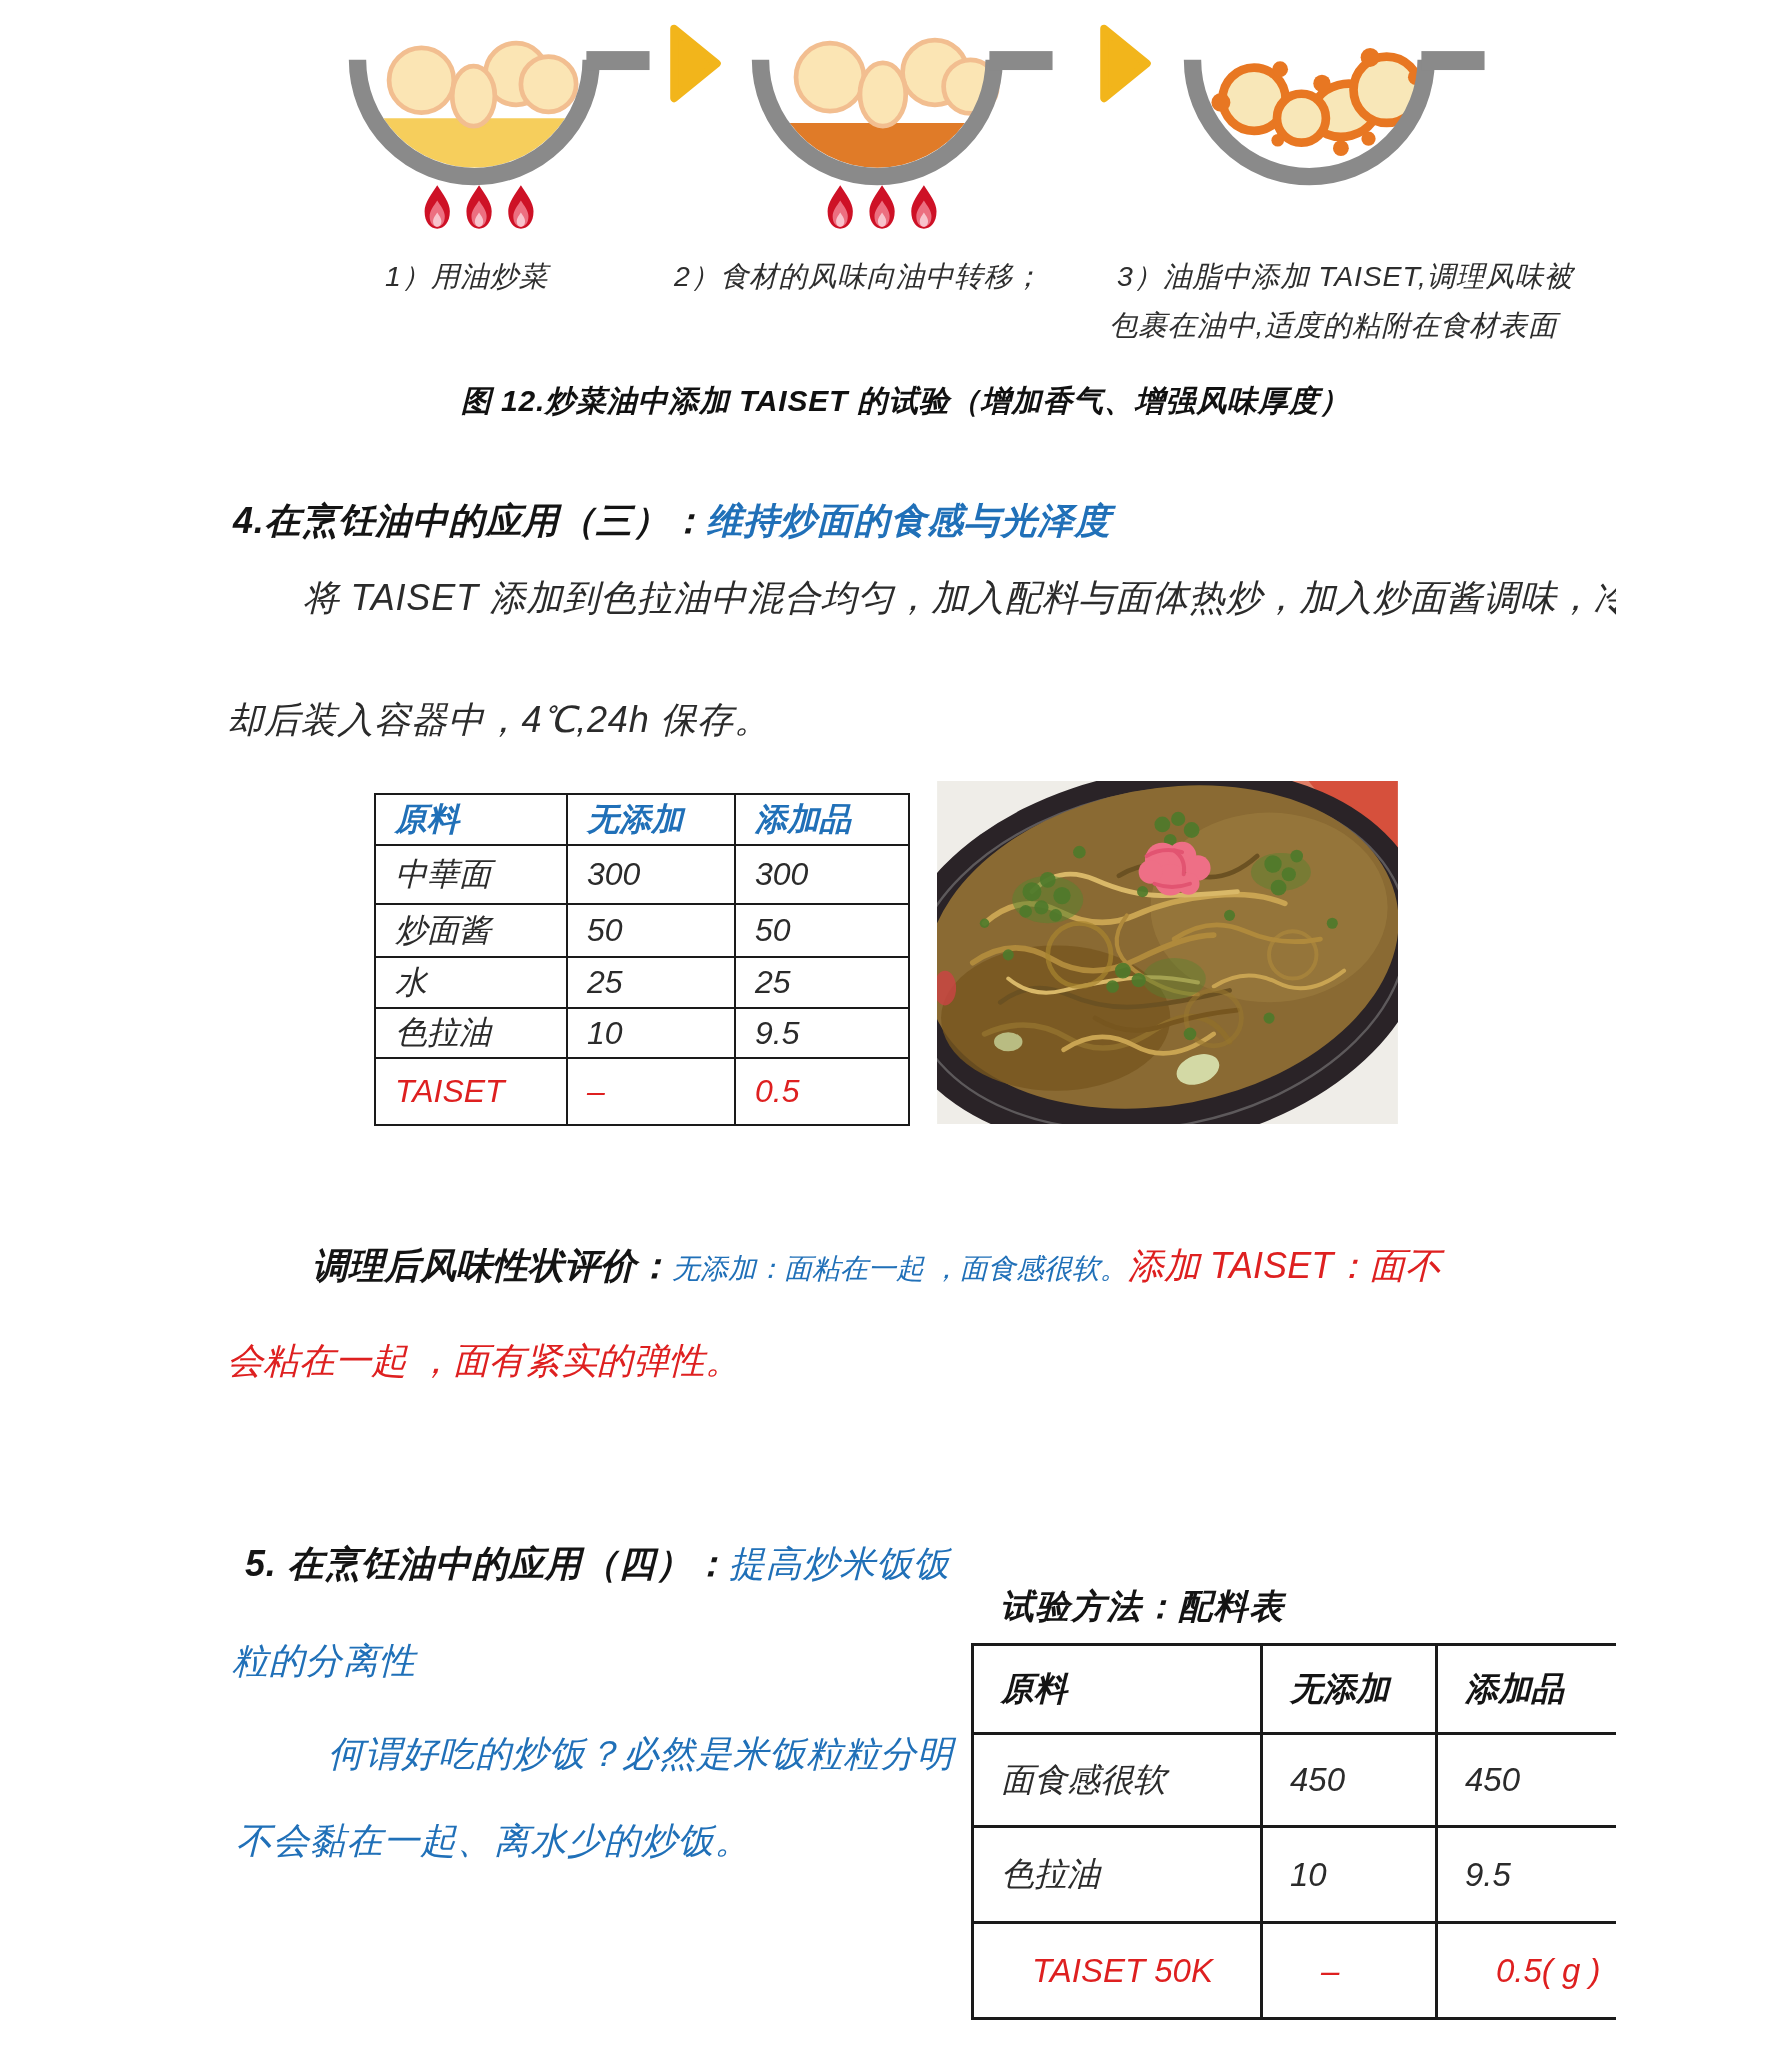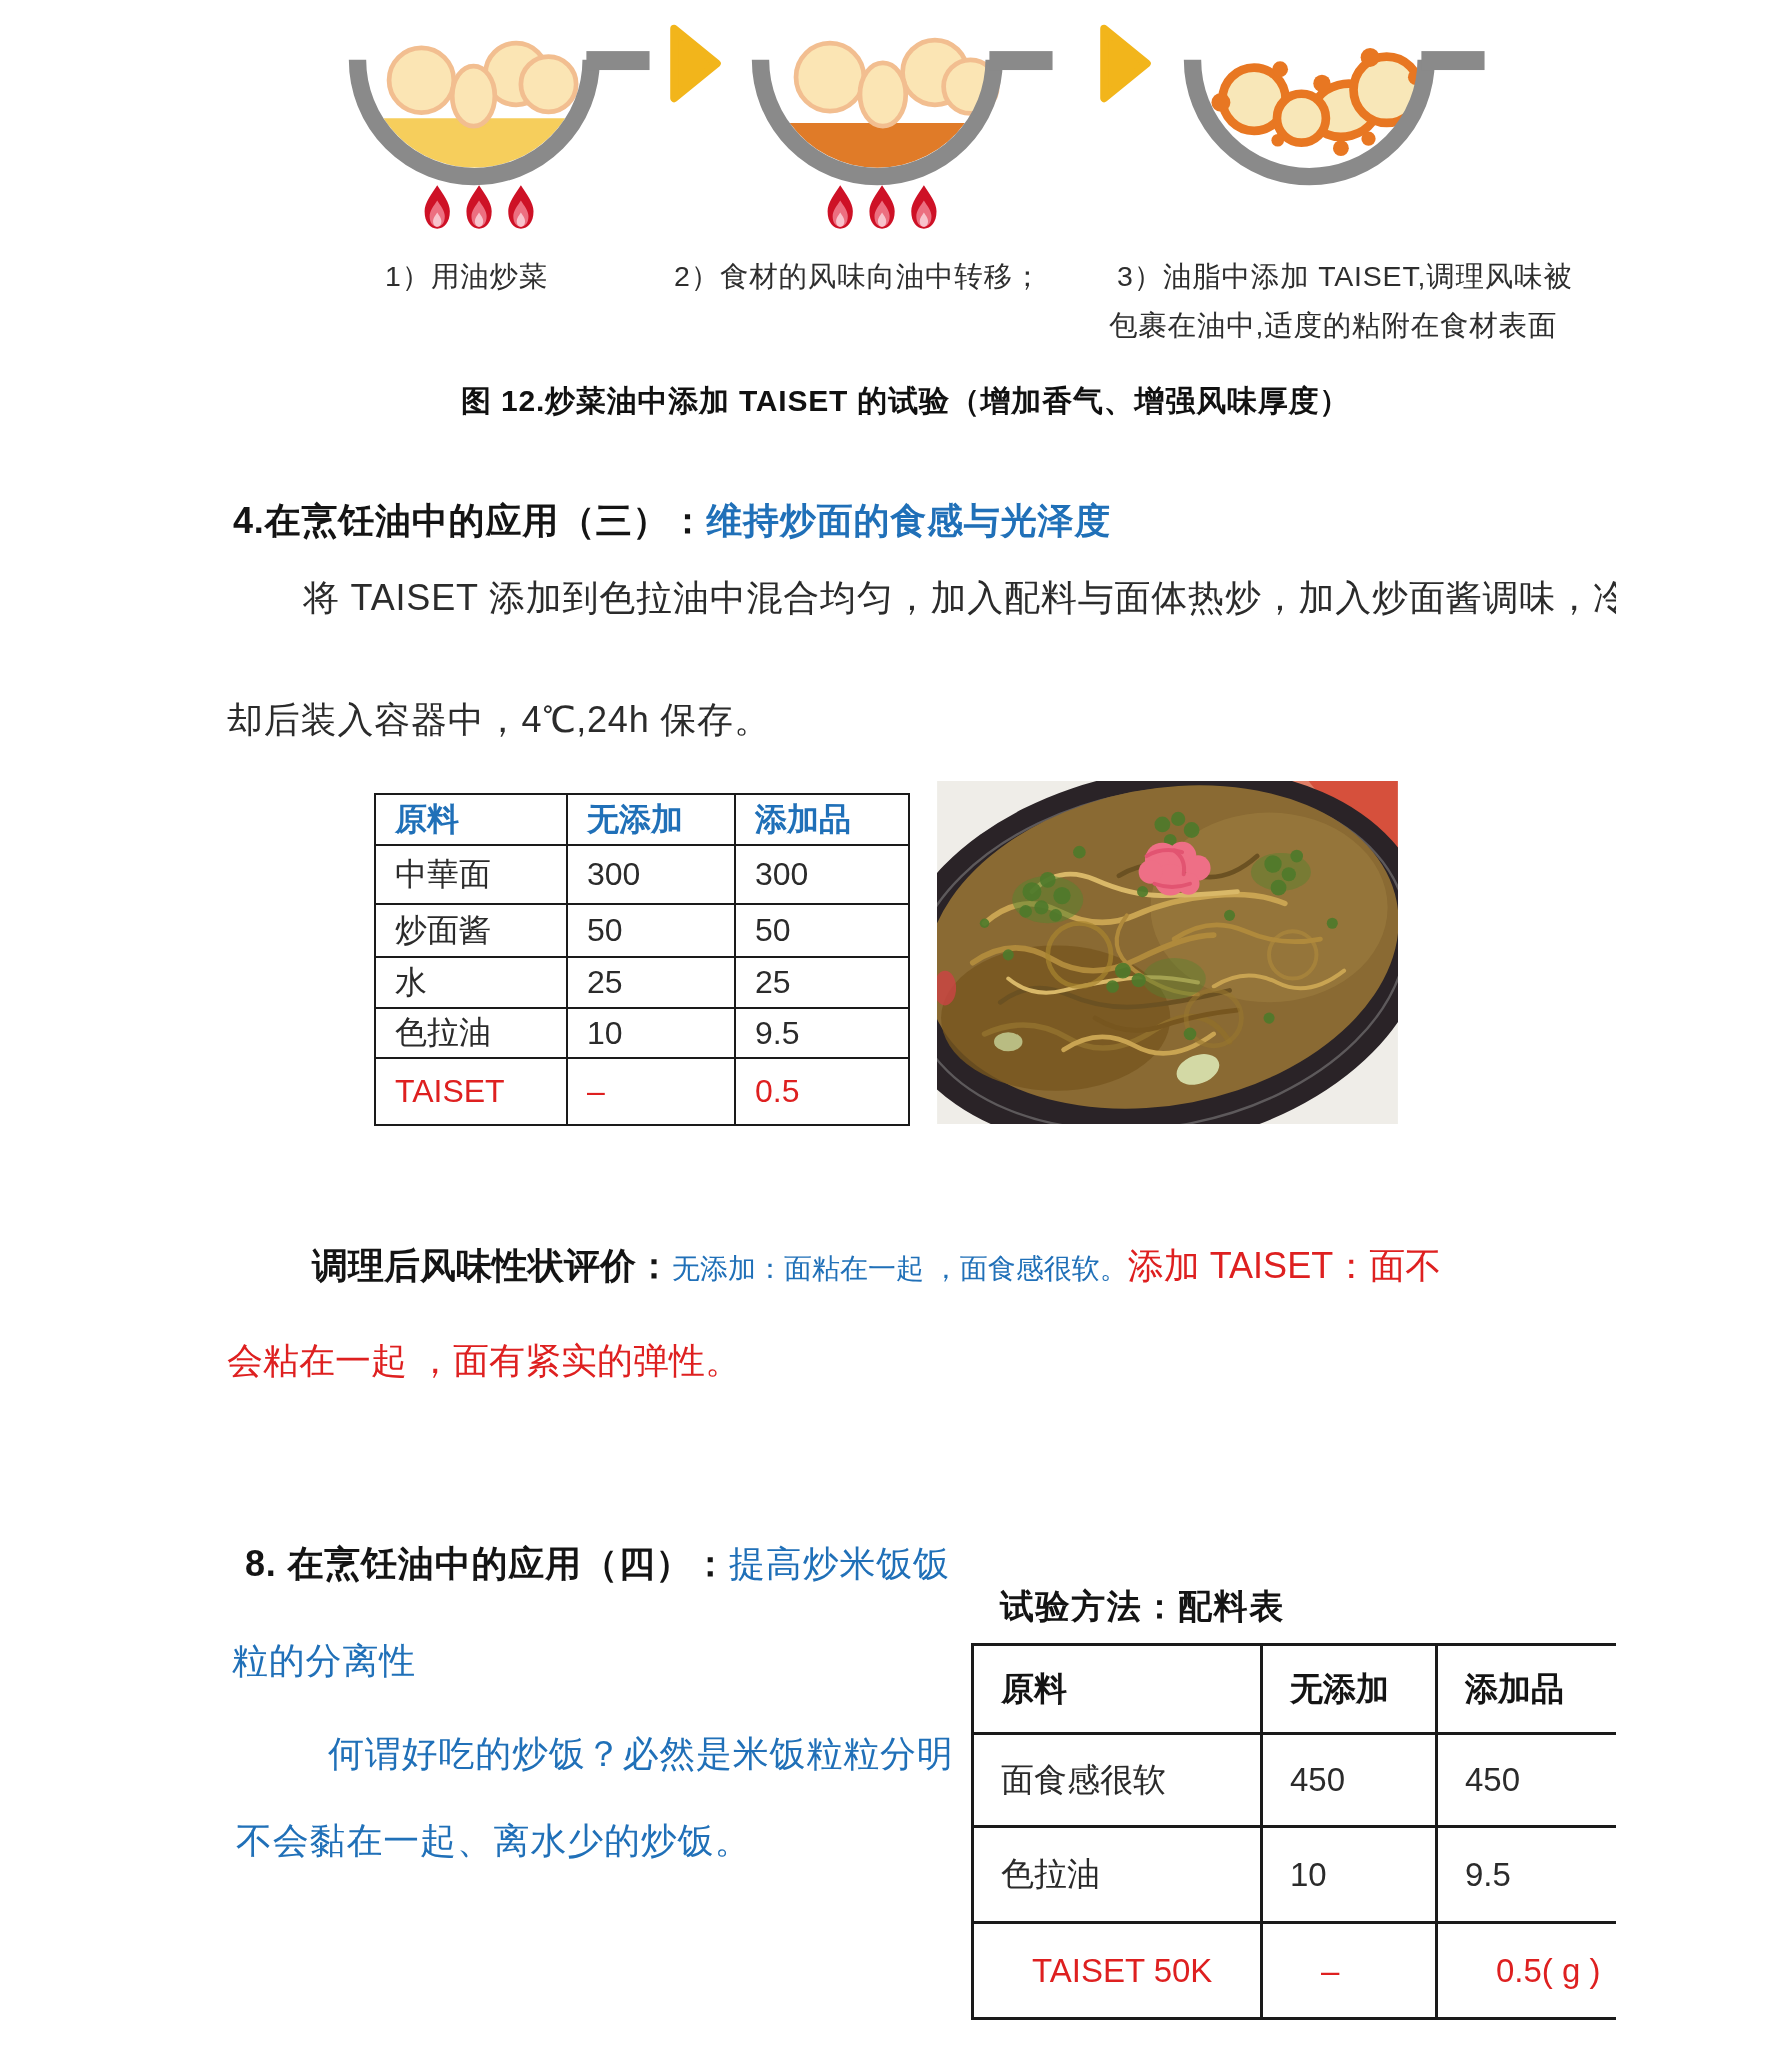--- a/index.html
+++ b/index.html
@@ -1,18 +1,18 @@
 <!DOCTYPE html>
 <html style="font-size:12.7px"><head>
 <meta charset="utf-8">
 <style>
   html,body{margin:0;padding:0;background:#ffffff;}
   #canvas{
     position:relative;width:1616px;height:2056px;background:#ffffff;overflow:hidden;
-    font-family:"Liberation Sans",sans-serif;color:#2b2b2b;
+    font-family:"Liberation Sans",sans-serif;color:#2b2b2b;font-style:italic;
   }
   .abs{position:absolute;white-space:nowrap;}
   .cap{font-size:28.5px;color:#2e2e2e;letter-spacing:0.8px;}
   .figcap{font-size:30px;font-weight:bold;color:#111;letter-spacing:0.8px;margin-top:36px;}
   .h-black{font-size:36px;font-weight:bold;color:#141414;letter-spacing:0.8px;}
   .h-blue{font-size:36px;font-weight:bold;color:#2070B8;letter-spacing:0.8px;}
   .body-line{font-size:36px;color:#2b2b2b;letter-spacing:0.8px;}
   .eval-black{font-size:36px;font-weight:bold;color:#141414;}
   .eval-blue{font-size:28px;color:#2070B8;font-weight:500;}
   .eval-red{font-size:36px;color:#DE2020;font-weight:500;}
@@ -242,21 +242,21 @@
     <ellipse cx="90" cy="330" rx="18" ry="12" fill="#C9D49A" opacity="0.8"></ellipse>
     <ellipse cx="10" cy="262" rx="14" ry="22" fill="#CC4444" opacity="0.8"></ellipse>
   </svg>
 
   <div class="abs" style="left:312px;top:1242px">
     <span class="eval-black">调理后风味性状评价：</span><span class="eval-blue">无添加：面粘在一起 ，面食感很软。</span><span class="eval-red">添加 TAISET：面不</span>
   </div>
   <div class="abs eval-red" style="left:227px;top:1337px">会粘在一起 ，面有紧实的弹性。</div>
 
   <div class="abs" style="left:245px;top:1540px">
-    <span class="s5-black">8. 在烹饪油中的应用（四）：</span><span class="s5-blue">提高炒米饭饭</span>
+    <span class="s5-black">5. 在烹饪油中的应用（四）：</span><span class="s5-blue">提高炒米饭饭</span>
   </div>
   <div class="abs s5-blue" style="left:232px;top:1637px">粒的分离性</div>
   <div class="abs s5-blue" style="left:328px;top:1730px">何谓好吃的炒饭？必然是米饭粒粒分明</div>
   <div class="abs s5-blue" style="left:236px;top:1817px">不会黏在一起、离水少的炒饭。</div>
 
   <div class="abs method" style="left:1000px;top:1584px">试验方法：配料表</div>
 
   <div class="abs t2" style="left:971px;top:1643px">
     <div class="cell hd">原料</div>
     <div class="cell hd">无添加</div>

